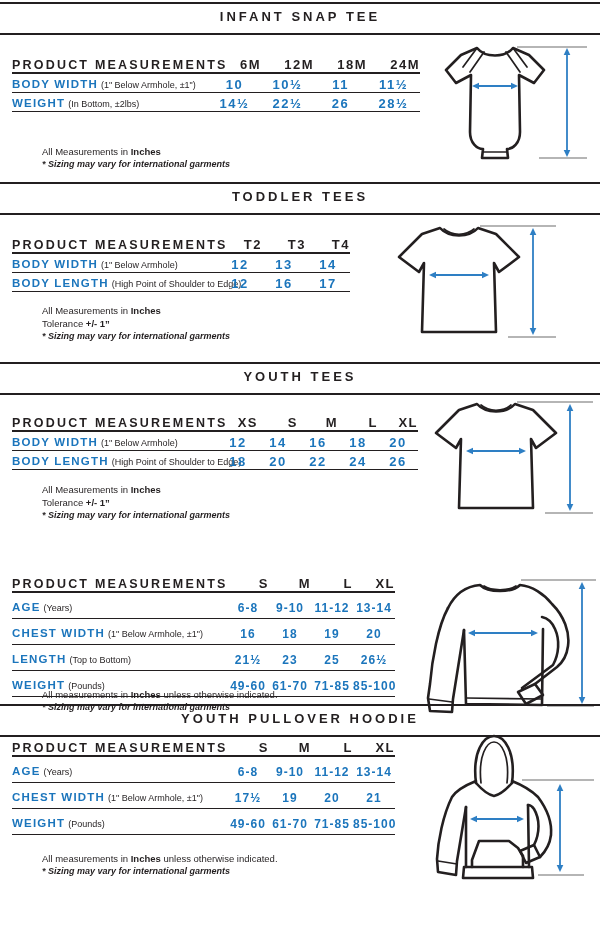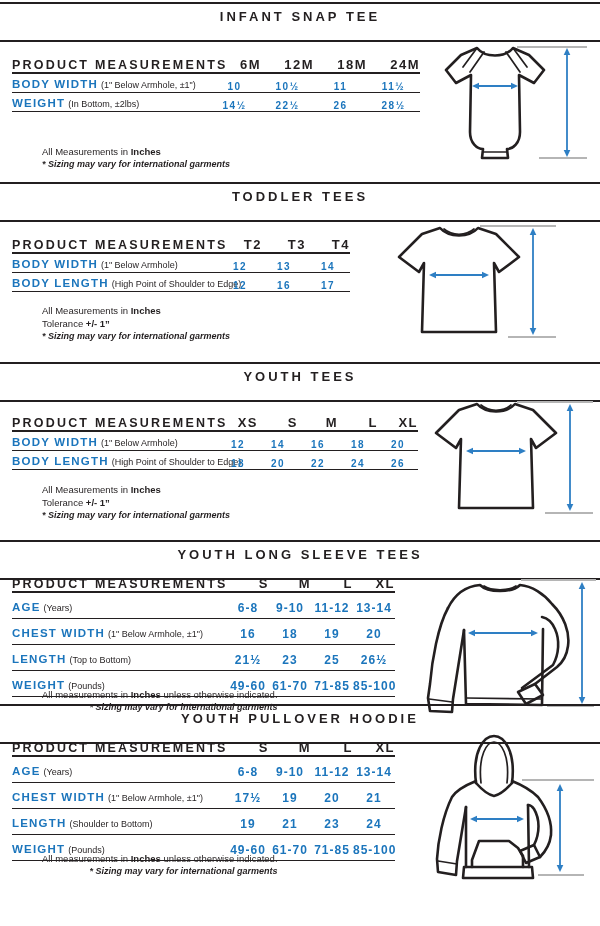--- a/index.html
+++ b/index.html
@@ -1,36 +1,36 @@
 <!DOCTYPE html>
 <html><head>
 <meta charset="utf-8">
 <style>
   html,body{margin:0;padding:0;background:#ffffff;}
   .page{position:relative;width:600px;height:926px;background:#fff;overflow:hidden;
         font-family:"Liberation Sans",sans-serif;color:#231f20;}
   .sec{position:absolute;left:0;width:600px;}
   .band{border-top:2px solid #231f20;border-bottom:2px solid #231f20;text-align:center;
-        font-weight:700;font-size:13px;letter-spacing:3px;padding:5px 0 16px 0;color:#231f20;}
+        font-weight:700;font-size:13px;letter-spacing:3px;padding:5px 0 9px 0;color:#231f20;}
   table.meas{position:absolute;left:12px;border-collapse:collapse;table-layout:fixed;}
   table.meas th,table.meas td{padding:0;vertical-align:bottom;}
   table.meas thead tr{border-bottom:2px solid #231f20;margin-left:41px;}
   table.meas tbody tr{border-bottom:1.5px solid #231f20;}
   th.pm{text-align:left;font-size:12.5px;font-weight:700;letter-spacing:2.2px;padding:2px 0 5px 0;white-space:nowrap;}
   th.sz{text-align:right;font-size:13px;font-weight:700;letter-spacing:1.5px;padding:2px 0 5px 0;}
   td.lbl{text-align:left;padding:4.5px 0;white-space:nowrap;}
   .tight td.lbl{padding:3.5px 0;}
   .rl{color:#1b75bc;font-weight:700;font-size:11.5px;letter-spacing:1.2px;}
   .spec{color:#231f20;font-size:9px;margin-left:3px;}
-  td.val{text-align:center;color:#1b75bc;font-weight:700;font-size:10px;letter-spacing:1.5px;
+  td.val{text-align:center;color:#1b75bc;font-weight:700;font-size:13px;letter-spacing:1.5px;
          padding:4.5px 0;white-space:nowrap;}
   .tight td.val{padding:3.5px 0;font-size:12px;letter-spacing:1px;}
   .notes{position:absolute;left:12px;font-size:9.5px;line-height:13px;color:#231f20;margin-left:30px;}
   .note b{font-weight:700;}
-  .note.sizing{font-style:italic;font-weight:700;font-size:9px;text-align:right;}
+  .note.sizing{font-style:italic;font-weight:700;font-size:9px;}
   svg.illus{position:absolute;}
   svg.illus path,svg.illus line{fill:none;}
   .ink path{stroke:#231f20;stroke-width:2.6;stroke-linejoin:round;stroke-linecap:round;}
   .ink path.thin{stroke-width:1.7;}
   .gray path{stroke:#b5b5b5;stroke-width:2;}
   line.arrow{stroke:#2e7fc4;stroke-width:1.8;}
   polygon.ah{fill:#2e7fc4;stroke:none;}
 </style>
 </head>
 <body>
@@ -220,21 +220,20 @@
       </g>
       <g>
         <line class="arrow" x1="145" y1="15" x2="145" y2="112"></line>
         <polygon class="ah" points="145,10 141.7,17 148.3,17"></polygon>
         <polygon class="ah" points="145,117 141.7,110 148.3,110"></polygon>
       </g>
     </svg>
   </div>
 
   <div class="sec" style="top:540px;height:195px">
-    <div class="band">YOUTH LONG SLEEVE TEES</div>
     <table class="meas tight" style="top:36px;width:383px">
       <colgroup>
           <col style="width:215px">
           <col style="width:42px">
           <col style="width:42px">
           <col style="width:42px">
           <col style="width:42px">
         </colgroup>
       <thead>
           <tr>
@@ -334,27 +333,20 @@
           <td class="val">9-10</td>
           <td class="val">11-12</td>
           <td class="val">13-14</td>
         </tr>
         <tr>
           <td class="lbl"><span class="rl">CHEST WIDTH</span><span class="spec">(1" Below Armhole, ±1")</span></td>
           <td class="val">17½</td>
           <td class="val">19</td>
           <td class="val">20</td>
           <td class="val">21</td>
-        </tr>
-        <tr>
-          <td class="lbl"><span class="rl">LENGTH</span><span class="spec">(Shoulder to Bottom)</span></td>
-          <td class="val">19</td>
-          <td class="val">21</td>
-          <td class="val">23</td>
-          <td class="val">24</td>
         </tr>
         <tr>
           <td class="lbl"><span class="rl">WEIGHT</span><span class="spec">(Pounds)</span></td>
           <td class="val">49-60</td>
           <td class="val">61-70</td>
           <td class="val">71-85</td>
           <td class="val">85-100</td>
         </tr>
       </tbody>
     </table>

